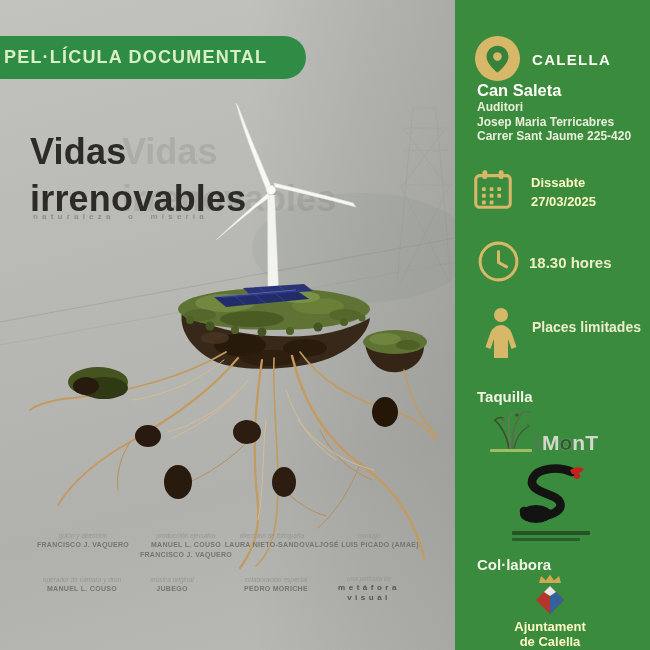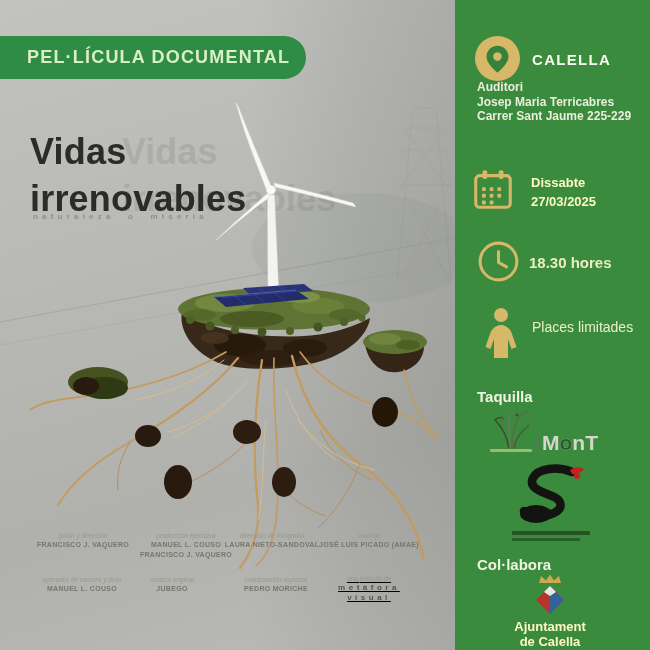--- a/index.html
+++ b/index.html
@@ -7,21 +7,21 @@
     font-family:"Liberation Sans",sans-serif;background:#3a8b3e;}
 
   
   .poster{position:absolute;left:0;top:0;width:455px;height:650px;
     background:linear-gradient(165deg,#c2c3bf 0%,#b8b9b5 40%,#b0b1ad 72%,#babbb7 100%);}
   .poster-shade{position:absolute;inset:0;
     background:linear-gradient(90deg,rgba(0,0,0,0) 55%,rgba(70,72,66,.10) 80%,rgba(70,72,66,.16) 100%);}
 
   .banner{position:absolute;left:0;top:36px;width:306px;height:43px;
     background:#2f8c45;border-radius:0 22px 22px 0;
-    display:flex;align-items:center;padding-left:27px;box-sizing:border-box;}
+    display:flex;align-items:center;padding-left:4px;box-sizing:border-box;}
   .banner span{font-size:18px;font-weight:700;letter-spacing:1.2px;color:#d9efc6;}
 
   .ghost-title{position:absolute;left:122px;top:128px;
     font-size:36px;line-height:47px;font-weight:700;color:rgba(95,95,90,.17);white-space:nowrap;}
   .film-title{position:absolute;left:30px;top:128px;
     font-size:36px;line-height:47px;font-weight:700;color:#2d2b28;letter-spacing:.2px;}
   .tagline{position:absolute;left:33px;top:212px;
     font-size:8px;font-weight:600;letter-spacing:4.2px;word-spacing:7px;color:#8f8f89;}
 
   .art{position:absolute;left:0;top:0;}
@@ -34,21 +34,21 @@
   .studio .s1,.studio .s2{font-size:8px;font-weight:700;color:#55554f;letter-spacing:3.5px;line-height:10px;}
 
   
   .sidebar{position:absolute;left:455px;top:0;width:195px;height:478px;background:#3a8b3e;}
   .side-abs{position:absolute;}
   .city{font-size:15px;font-weight:700;letter-spacing:1.3px;color:#fbfbf3;}
   .venue-name{font-size:16.5px;font-weight:700;color:#fdfdf6;line-height:20px;}
   .venue-line{font-size:12px;font-weight:700;color:#eaeeda;line-height:14.5px;}
   .date-txt{font-size:13px;font-weight:700;color:#fef9c3;line-height:19px;}
   .time-txt{font-size:15px;font-weight:700;color:#ecedc5;}
-  .cap-txt{font-size:14px;font-weight:400;color:#eceec9;line-height:18px;}
+  .cap-txt{font-size:14px;font-weight:700;color:#eceec9;line-height:18px;}
   .sec-label{font-size:15px;font-weight:700;color:#f0f3e1;}
 
   .mont{position:absolute;left:80px;top:432px;display:flex;align-items:flex-end;}
   .mont .vside{width:5px;height:15px;margin-right:2px;margin-bottom:3px;
     background:repeating-linear-gradient(#58755a 0 2px,transparent 2px 3.4px);opacity:.85;}
   .mont .m,.mont .nt{font-size:21px;font-weight:700;color:#d3d6cb;line-height:22px;}
   .mont .o{font-size:21px;font-weight:700;color:#2e5a2f;line-height:22px;
     text-shadow:0 0 1px #c9ccc0;}
 
   .s-caption{position:absolute;left:57px;top:531px;width:80px;}
@@ -220,40 +220,41 @@
       <div class="name">MANUEL L. COUSO</div>
     </div>
     <div class="credit" style="left:172px;top:575px;">
       <div class="role">música original</div>
       <div class="name">JUBEGO</div>
     </div>
     <div class="credit" style="left:276px;top:575px;">
       <div class="role">colaboración especial</div>
       <div class="name">PEDRO MORICHE</div>
     </div>
-    <div class="credit studio" style="left:369px;top:574px;text-decoration:underline;">
+    <div class="credit studio" style="left:369px;top:574px;">
       <div class="lbl">una película de</div>
       <div class="s1">metáfora</div>
       <div class="s2">visual</div>
     </div>
   </div>
 
   <aside class="sidebar">
 
     <svg class="side-abs" style="left:19px;top:35px;" width="47" height="47" viewBox="0 0 48 48">
       <circle cx="24" cy="24" r="23" fill="#d7b768"></circle>
       <path fill-rule="evenodd" fill="#37823b" d="M24,11 C17.4,11 12.8,16.2 12.8,22.2 C12.8,29.6 24,38.5 24,38.5 C24,38.5 35.2,29.6 35.2,22.2 C35.2,16.2 30.6,11 24,11 Z
            M24,17.5 A4.4,4.4 0 1 1 23.9,17.5 Z"></path>
     </svg>
     <div class="side-abs city" style="left:77px;top:51px;">CALELLA</div>
 
     <div class="side-abs" style="left:22px;top:80px;">
+      <div class="venue-name">Can Saleta</div>
       <div class="venue-line">Auditori</div>
       <div class="venue-line">Josep Maria Terricabres</div>
-      <div class="venue-line">Carrer Sant Jaume 225-229</div>
+      <div class="venue-line">Carrer Sant Jaume 225-420</div>
     </div>
 
     <svg class="side-abs" style="left:15px;top:167px;" width="46" height="46" viewBox="0 0 48 48">
       <rect x="6" y="9" width="36" height="33" rx="4" fill="none" stroke="#d7b768" stroke-width="3.2"></rect>
       <rect x="13" y="3.5" width="5" height="9" rx="2" fill="#d7b768"></rect>
       <rect x="30" y="3.5" width="5" height="9" rx="2" fill="#d7b768"></rect>
       <g fill="#d7b768">
         <rect x="12.5" y="21" width="4" height="4" rx="1"></rect>
           <rect x="20.5" y="21" width="4" height="4" rx="1"></rect>
           <rect x="28.5" y="21" width="4" height="4" rx="1"></rect>

